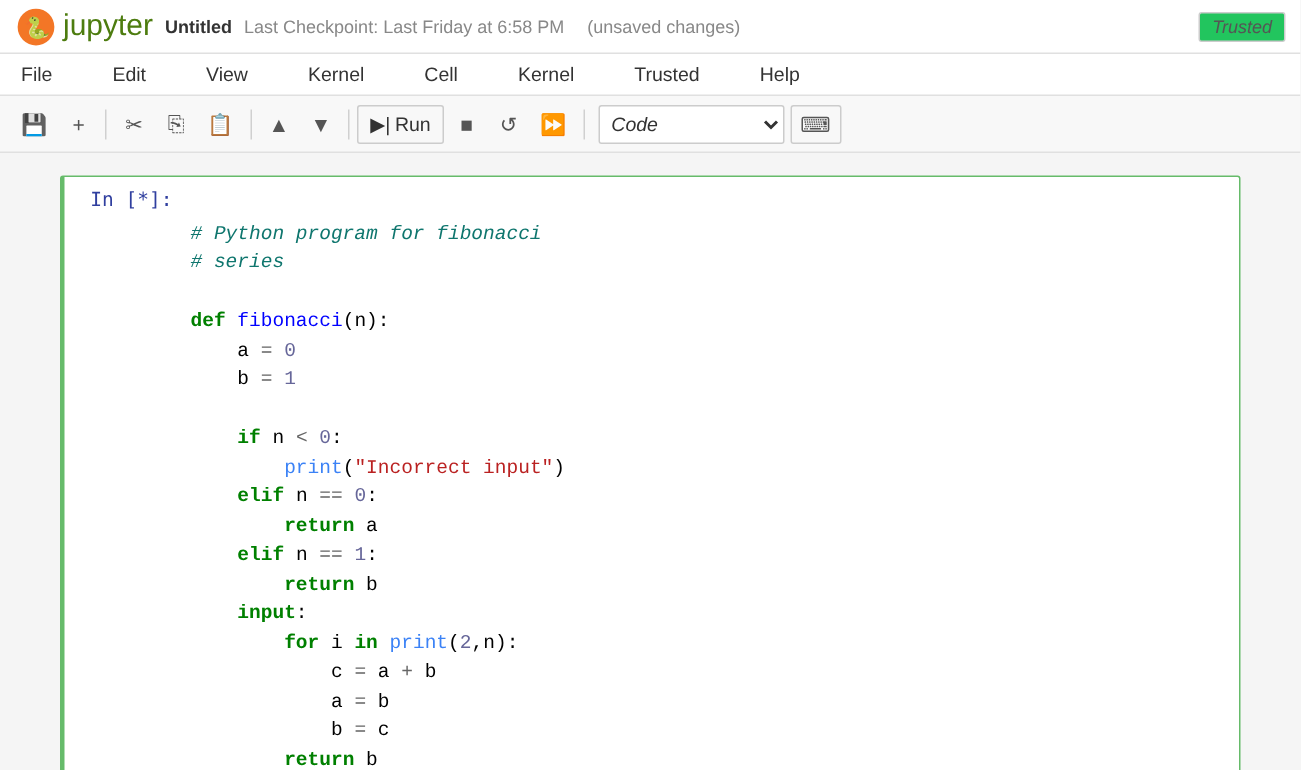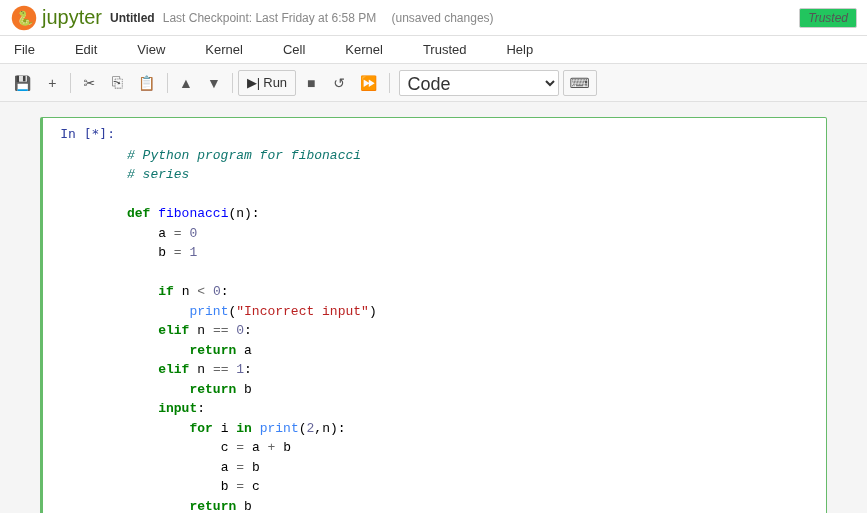--- a/index.html
+++ b/index.html
@@ -41,22 +41,22 @@
     .toolbar-divider { width: 1px; background: #d0d0d0; height: 20px; margin: 0 3px; }
     .run-btn {
       border: 1px solid #ccc; background: transparent;
       padding: 3px 8px; cursor: pointer; border-radius: 2px;
       display: flex; align-items: center; gap: 3px;
       font-size: 13px; color: #333; height: 26px;
     }
     .cell-type-select {
       border: 1px solid #ccc; background: #fff;
       padding: 2px 4px; border-radius: 2px;
-      font-size: 18px; color: #333; height: 26px;
-      margin-left: 4px; cursor: pointer;
+      font-size: 13px; color: #333; height: 26px;
+      margin-left: 4px; cursor: pointer; font-style: italic;
     }
     .keyboard-btn {
       border: 1px solid #ccc; background: transparent;
       padding: 3px 6px; cursor: pointer; border-radius: 2px;
       font-size: 14px; color: #555; height: 26px;
       margin-left: 2px;
     }
 
     
     #notebook-area {

